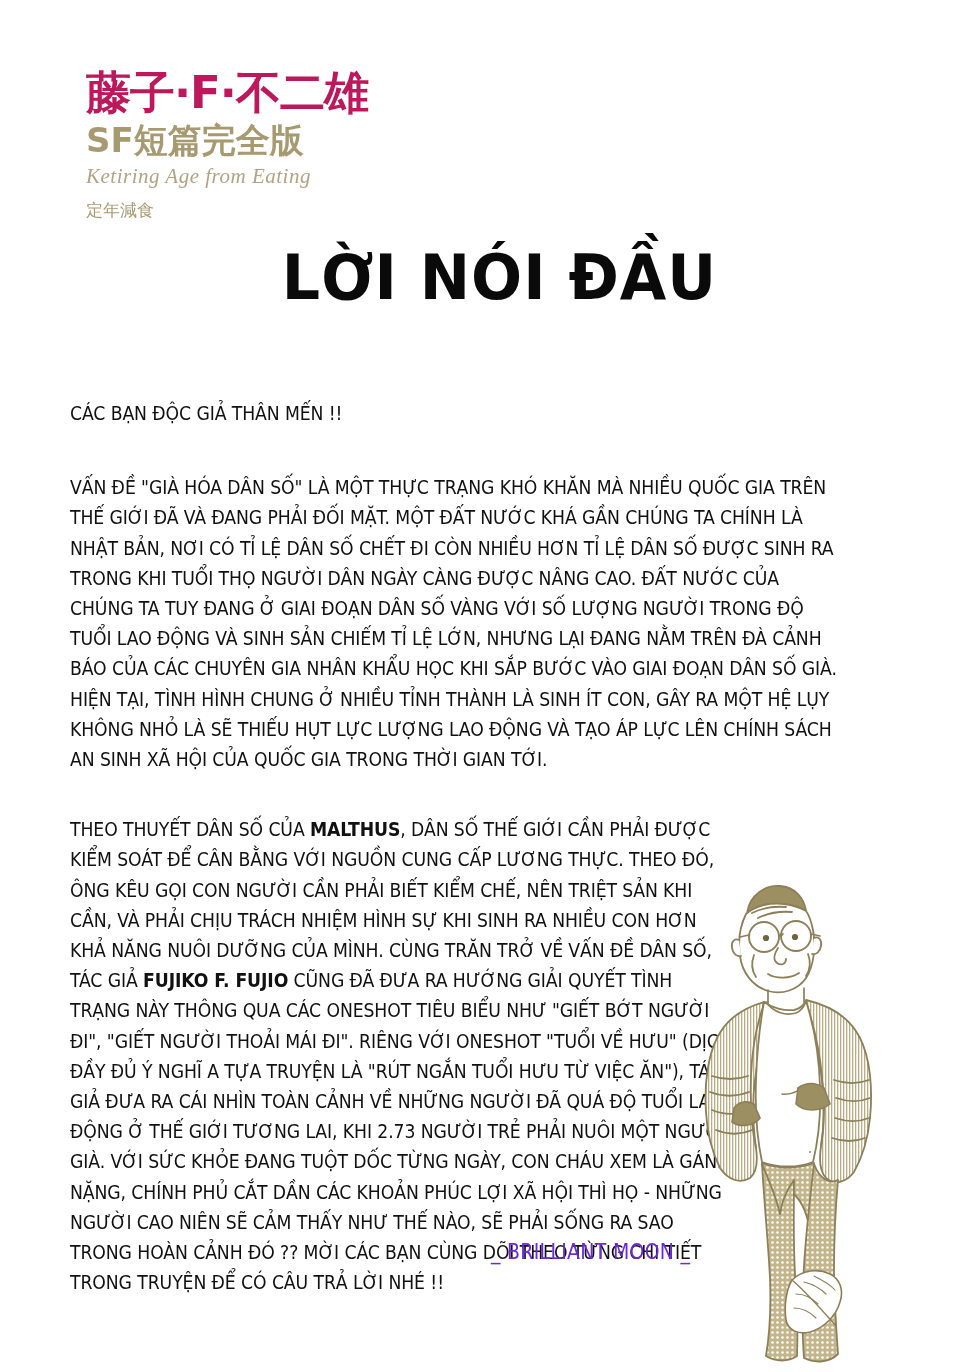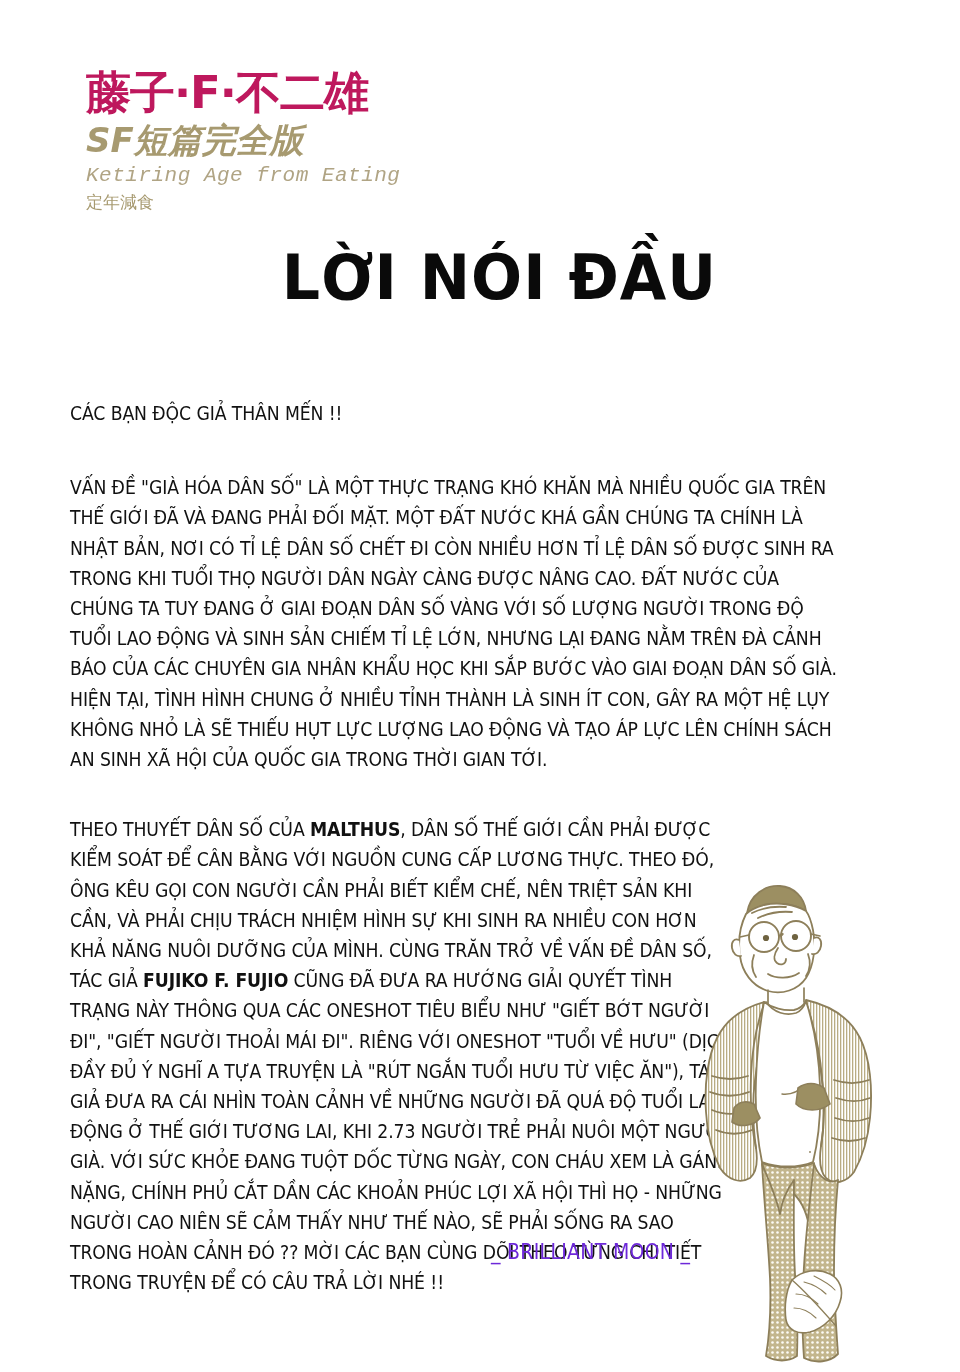--- a/index.html
+++ b/index.html
@@ -34,38 +34,37 @@
   }
   #logo-jp-sub {
     font-family: "DejaVu Sans", sans-serif;
     font-weight: 700;
     font-size: 34px;
     line-height: 40px;
     letter-spacing: 0px;
     color: #a79a70;
     margin-top: 2px;
     white-space: nowrap;
-    font-style: italic;
   }
   #logo-en-sub {
-    font-family: Liberation Mono, monospace;
+    font-family: Liberation Serif, serif;
     font-style: italic;
     font-size: 21px;
     line-height: 26px;
     letter-spacing: 0.5px;
     color: #b0a484;
     margin-top: 3px;
     white-space: nowrap;
   }
   #logo-jp-sub2 {
     font-family: "DejaVu Sans", sans-serif;
     font-size: 17px;
     line-height: 22px;
     color: #a79a70;
-    margin-top: 2px;
+    margin-top: 10px;
     white-space: nowrap;
   }
 
   
   #page-title {
     position: absolute;
     left: 0;
     top: 243px;
     width: 960px;
     text-align: center;

